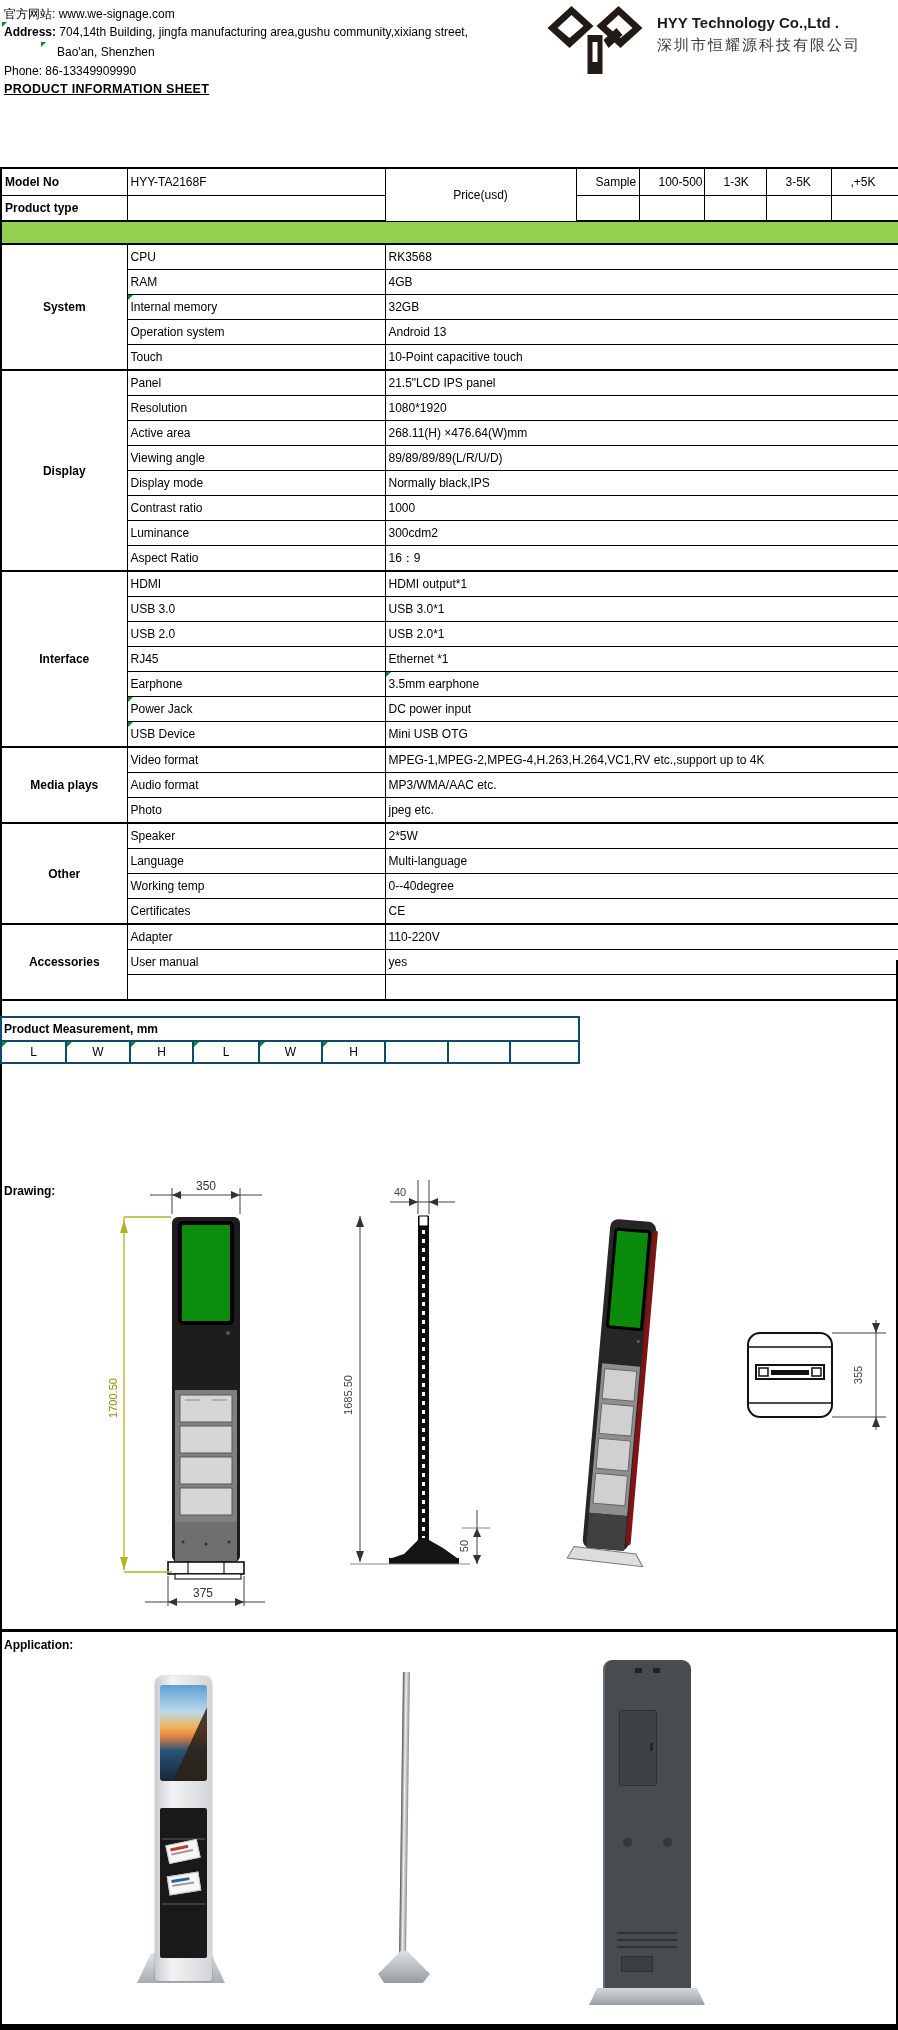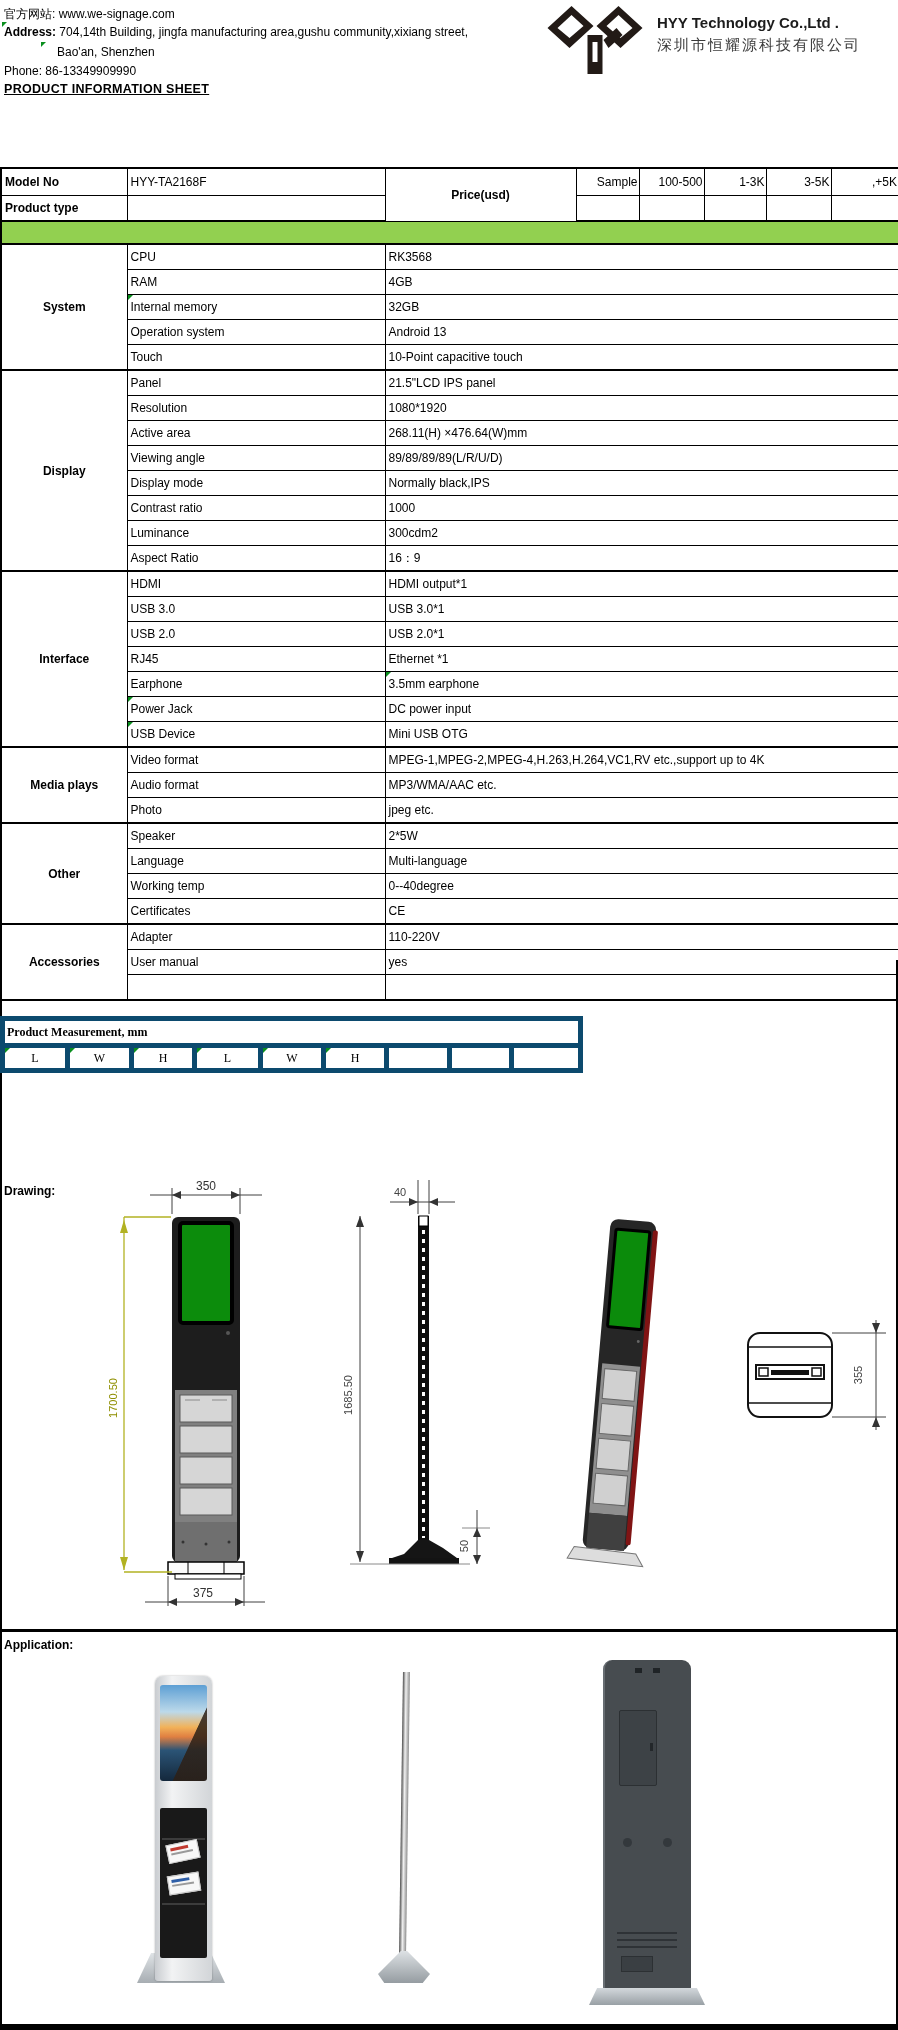--- a/index.html
+++ b/index.html
@@ -13,29 +13,29 @@
   .company-cn{font-size:15px;color:#3a3a3a;letter-spacing:2px;white-space:nowrap;}
   .cmark-free{width:0;height:0;border-top:5px solid #0a8f1e;border-right:5px solid transparent;}
   
   table{border-collapse:collapse;table-layout:fixed;}
   .spec{position:absolute;left:0;top:167px;width:898px;font-size:12px;border:2px solid #000;}
   .spec td{border:1px solid #000;padding:0 3px;height:24px;overflow:hidden;white-space:nowrap;position:relative;}
   .spec tr.r1 td{height:26px;}
   .spec tr.r2 td{height:24px;}
   .spec td.sec{font-weight:bold;text-align:center;}
   .spec td.blab{font-weight:bold;}
-  .spec td.price{font-weight:bold;text-align:center;}
-  .spec td.tier{text-align:right;padding:0 1px;}
+  .spec td.price{font-weight:normal;text-align:center;}
+  .spec td.tier{text-align:left;padding:0 19px;}
   .spec td.bt2{border-bottom-width:2px;}
   .spec td.tt2{border-top-width:2px;}
   .greenbar td{background:#92D050;height:21px;border:1px solid #000;}
   .cm:before{content:"";position:absolute;top:0;left:0;width:0;height:0;
              border-top:5px solid #0a8f1e;border-right:5px solid transparent;}
   .meas{position:absolute;left:0;top:1016px;width:578px;font-size:12px;border:2px solid #000;}
-  .meas td{border:5px solid #0c4a6e;padding:0 2px;overflow:hidden;white-space:nowrap;position:relative;font-family:Liberation Serif, serif;}
+  .meas td{border:2px solid #0c4a6e;padding:0 2px;overflow:hidden;white-space:nowrap;position:relative;}
   .meas .t-row td{height:22px;font-weight:bold;border-bottom:1px solid #000;}
   .meas .g-row td{height:20px;}
   .meas .c{text-align:center;}
   .meas .gray{background:#bfbfbf;}
   
   .frame{left:0;top:960px;width:898px;height:1070px;border-left:2px solid #000;
          border-right:2px solid #000;border-bottom:6px solid #000;box-sizing:border-box;}
   .hsep{left:0;top:1629px;width:898px;height:3px;background:#000;}
   .sec-label{font-size:12px;font-weight:bold;}
   

